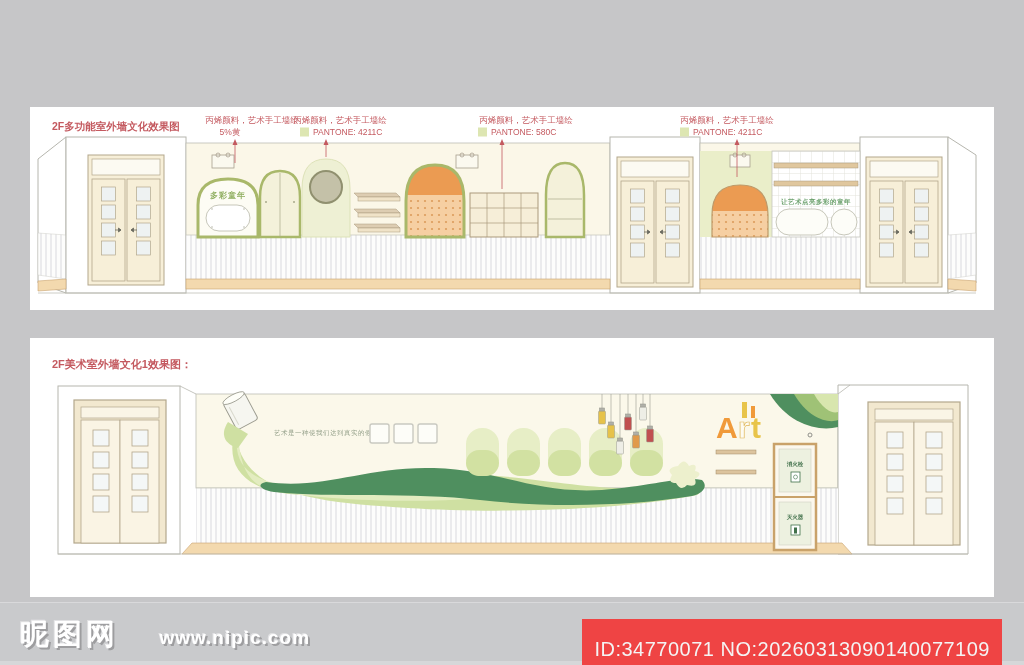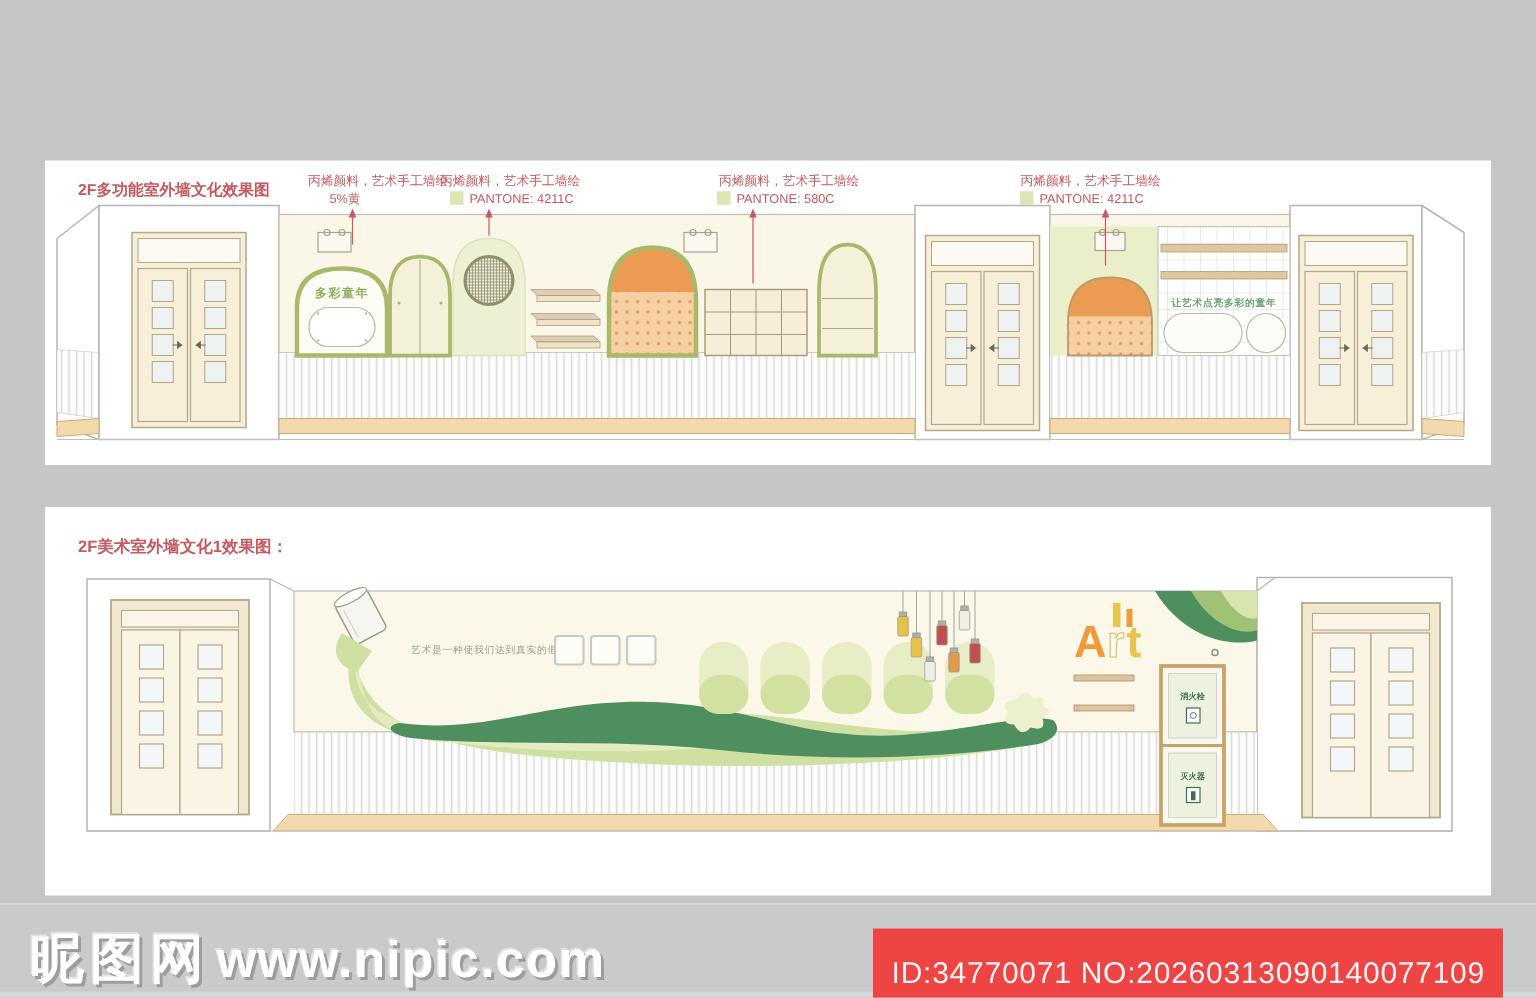--- a/index.html
+++ b/index.html
@@ -22,22 +22,22 @@
   .footer{
     position:absolute;left:0;top:602px;width:1024px;height:63px;
     background:#c9cacc;border-top:1px solid #d9d9db;border-bottom:4px solid #d6d7d9;
     box-sizing:border-box;
   }
   .watermark{
     position:absolute;left:20px;top:12px;white-space:nowrap;
     color:#ffffff;font-weight:900;
     text-shadow:2px 2px 0 #9d9d9f,-1px -1px 0 #e2e2e4;
   }
-  .wm-cn{font-size:36px;letter-spacing:4px;}
-  .wm-url{font-size:34px;letter-spacing:1px;}
+  .wm-cn{font-size:29px;letter-spacing:4px;}
+  .wm-url{font-size:19px;letter-spacing:1px;margin-left:36px;}
   .id-badge{
     position:absolute;right:22px;top:16px;
     background:#ef4444;color:#f4f4f4;
     font-size:20px;padding:19px 12px;letter-spacing:0.5px;
   }
 </style>
 </head>
 <body>
 
 <div class="stage">

